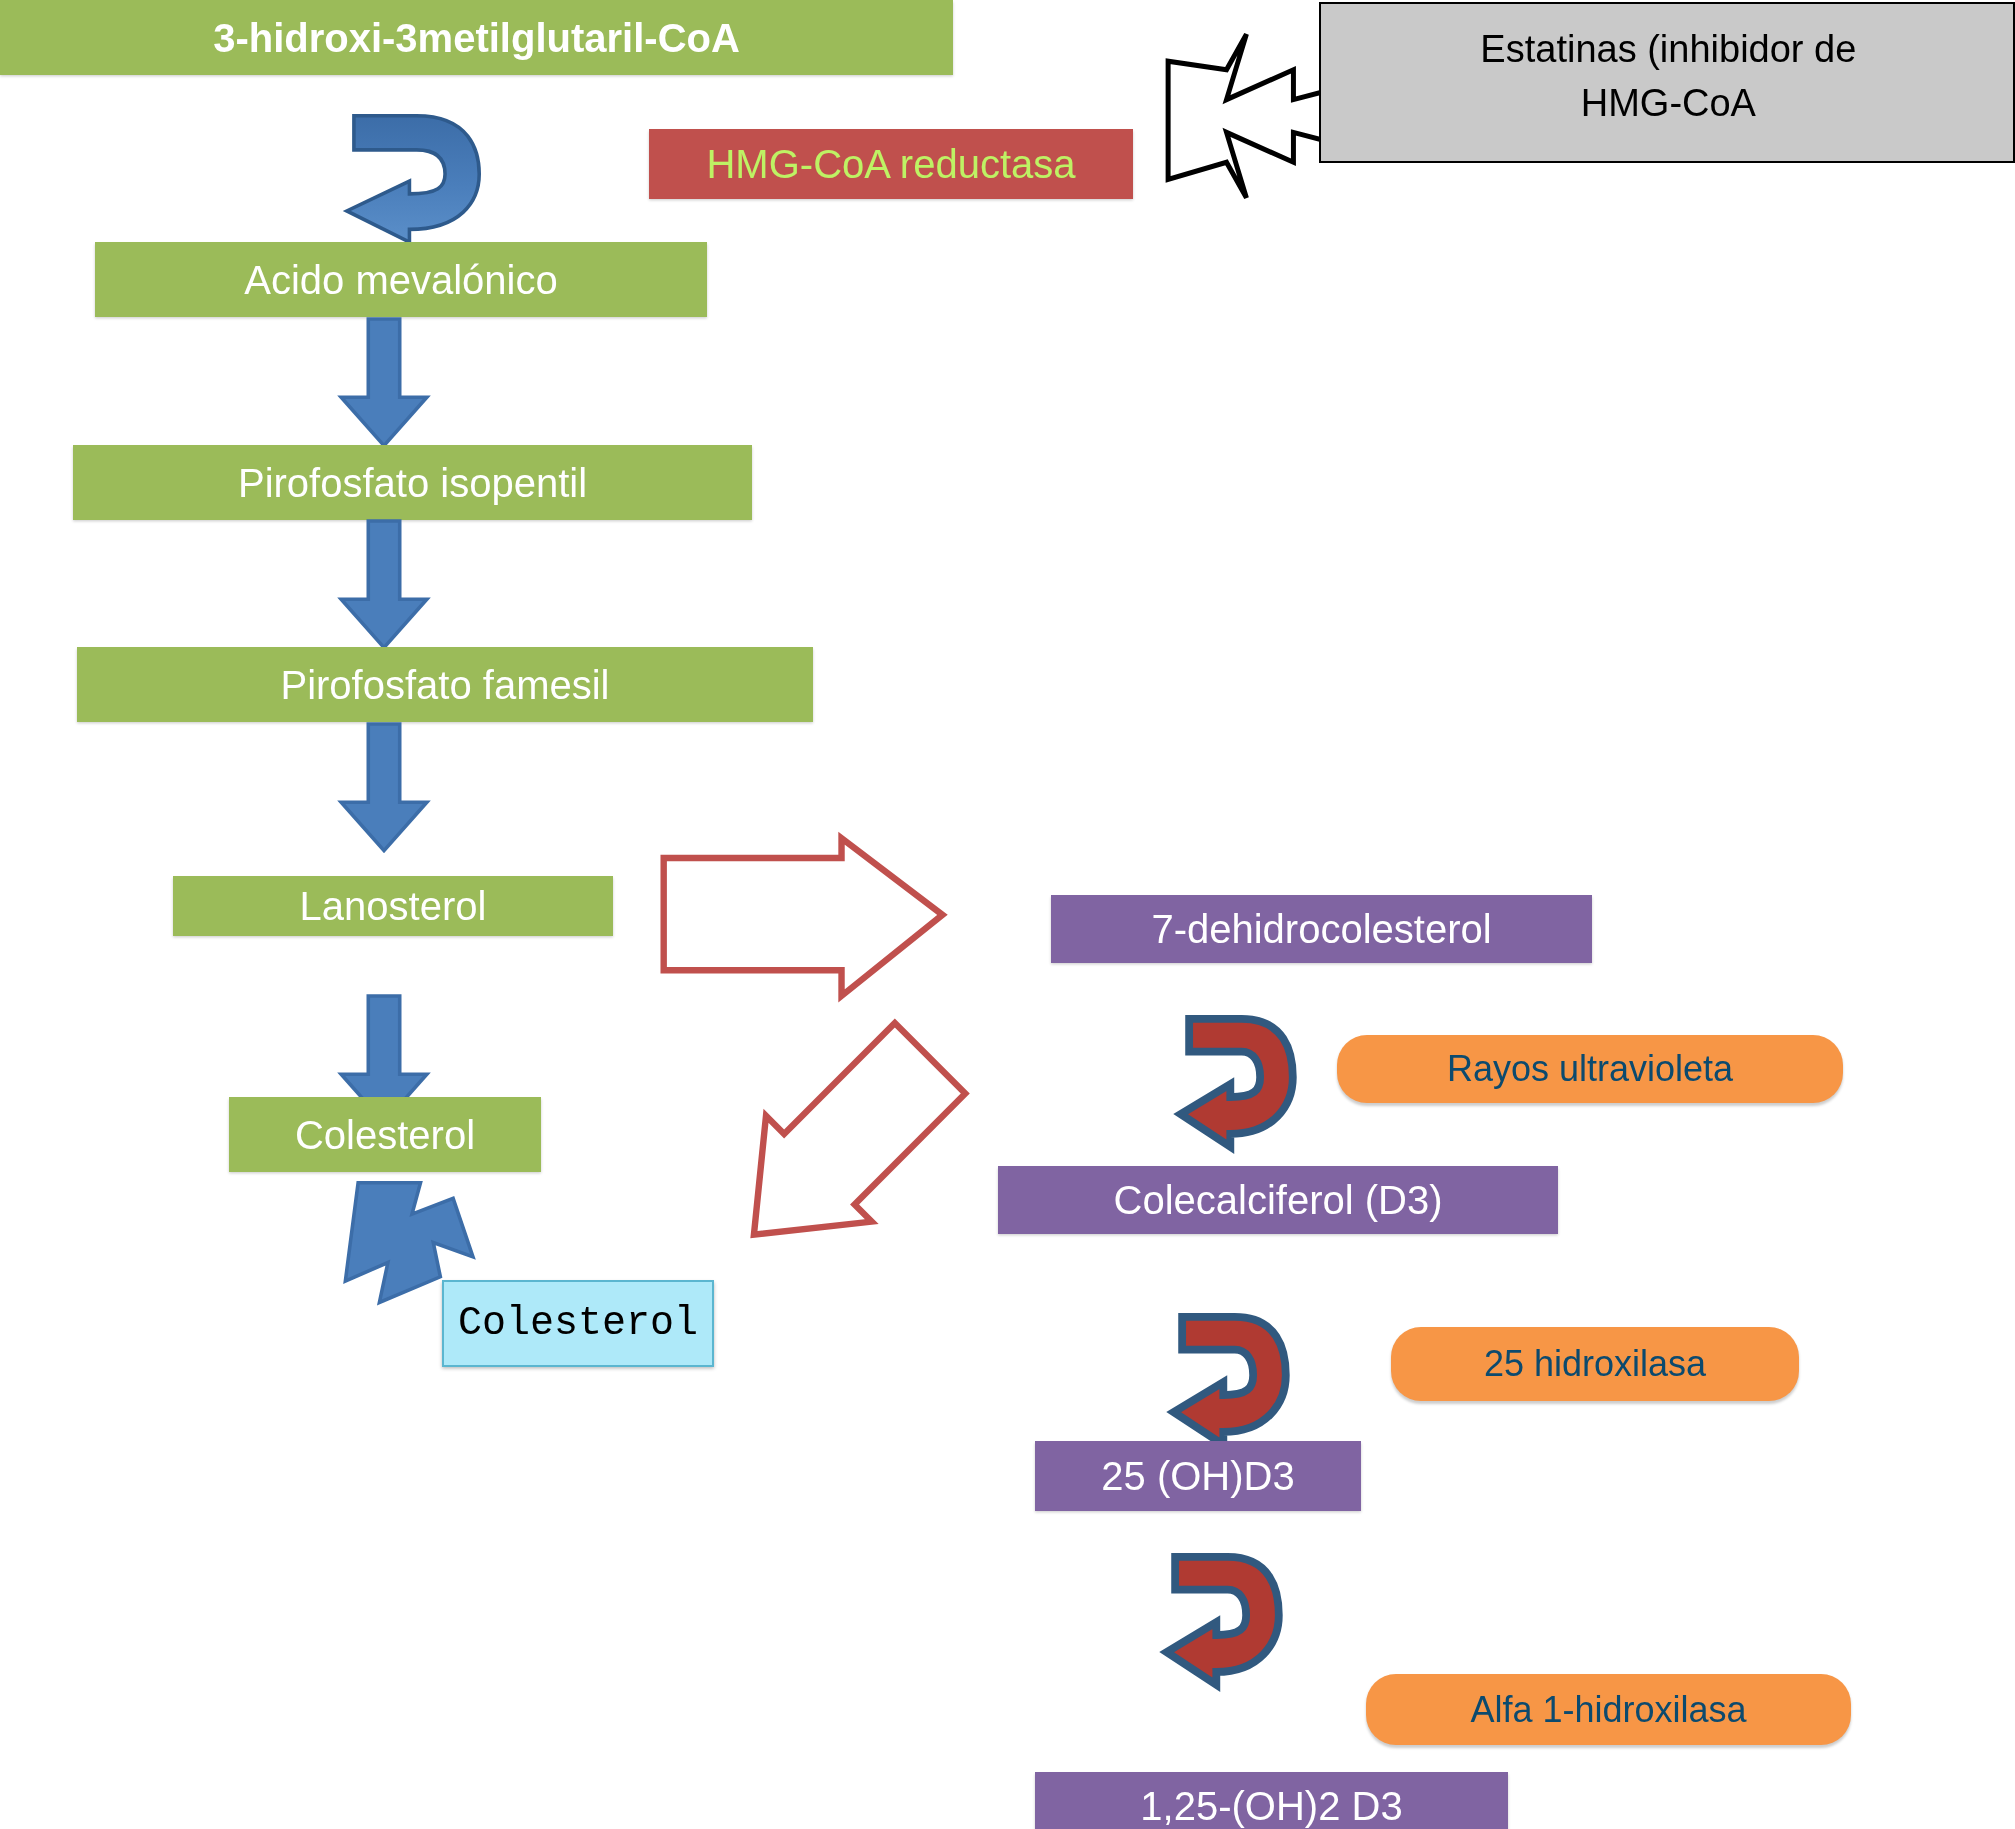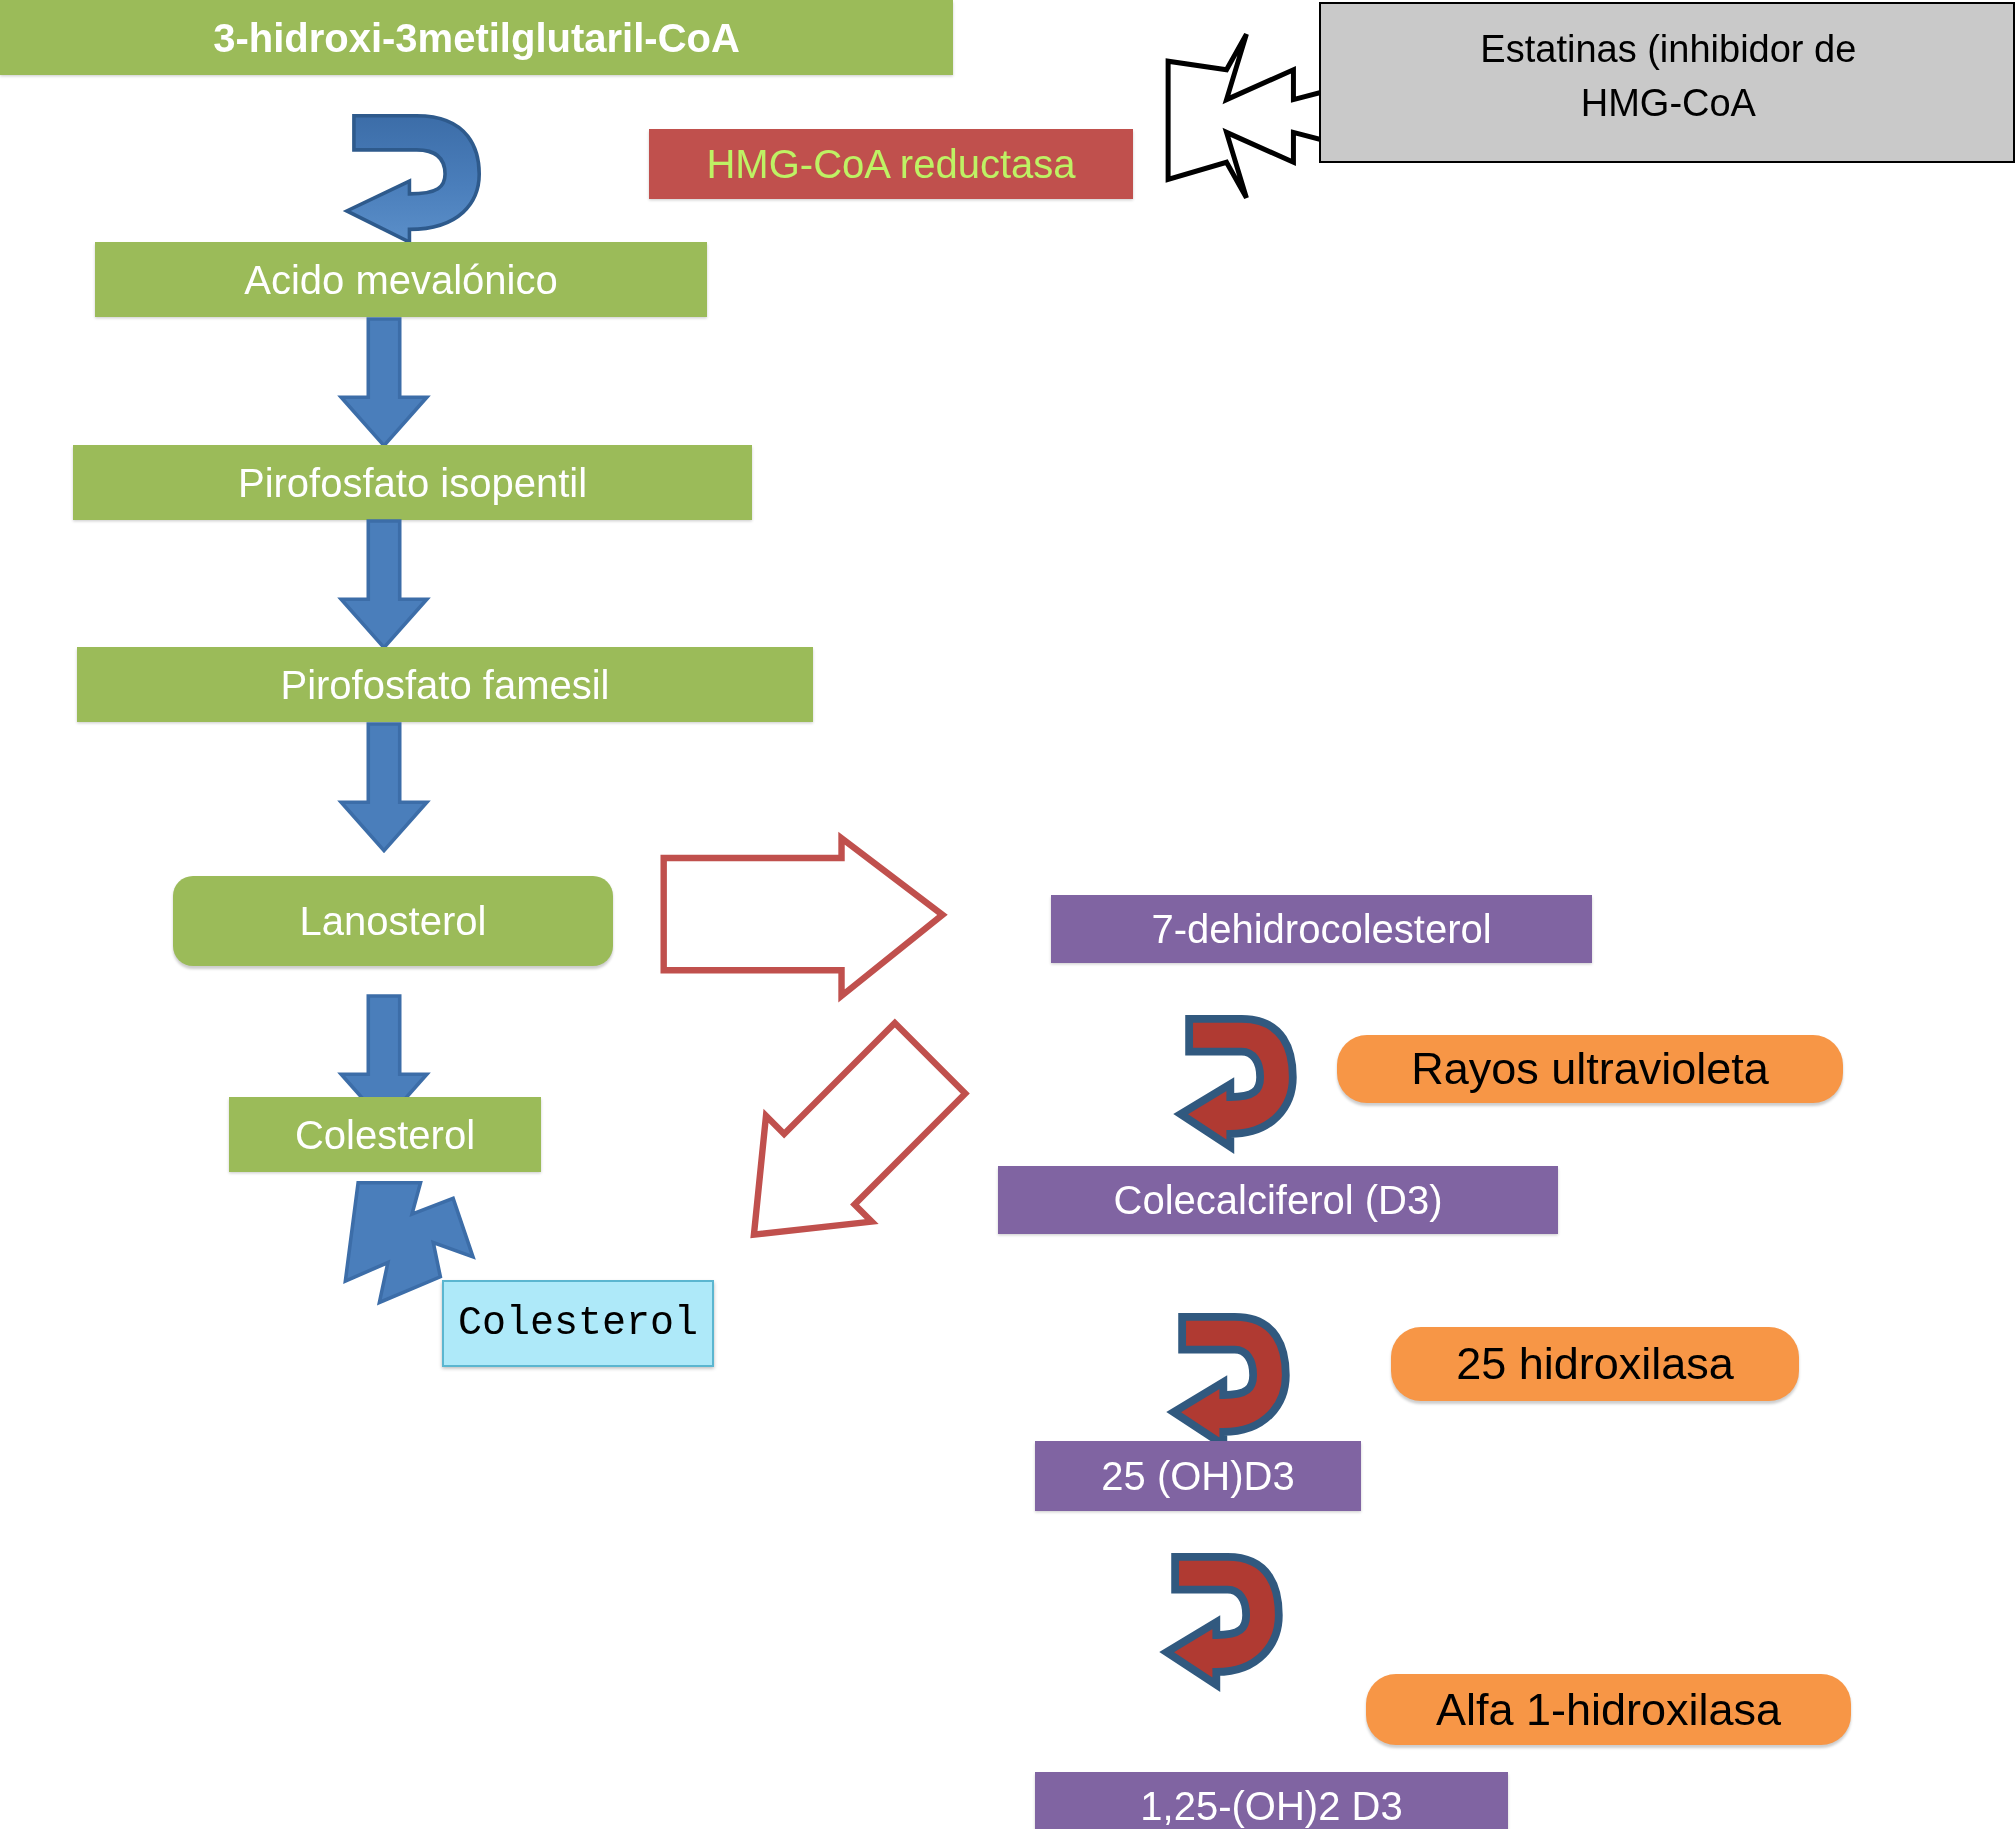--- a/index.html
+++ b/index.html
@@ -39,22 +39,22 @@
     box-shadow:0 2.1px 2.8px rgba(0,0,0,.20);
   }
   .box.purple{
     background:#8064A2;
     color:#ffffff;
     font-size:40px;
     box-shadow:0 2.1px 2.8px rgba(0,0,0,.20);
   }
   .box.orange{
     background:#F79646;
-    color:#000000;
-    font-size:45px;
+    color:#0c4a6e;
+    font-size:36px;
     box-shadow:0 2.1px 2.8px rgba(0,0,0,.20);
     border-radius:30px;
   }
   .box.cyan{
     background:#AEE9F9;
     color:#000000;
     font-size:40px;
     border:2.1px solid #5BB6D0;
     box-shadow:0 2.1px 3.6px rgba(0,0,0,.28);
   }
@@ -157,21 +157,21 @@
   <div class="box green" style="left:77px;top:647px;width:736px;height:75px;">
     <span>Pirofosfato famesil</span>
   </div>
 
   <div class="arrow" style="left:334px;top:724px;width:100px;height:128px;">
     <svg viewBox="0 0 140 180" preserveAspectRatio="none">
       <path d="M 48 0 L 92 0 L 92 110 L 130 110 L 70 178 L 10 110 L 48 110 Z" fill="#4A7EBB" stroke="#3C6DA8" stroke-width="5"></path>
     </svg>
   </div>
 
-  <div class="box green" style="left:173px;top:876px;width:440px;height:90px;border-radius:20px;">
+  <div class="box green" style="left:173px;top:876px;width:440px;height:60px;">
     <span>Lanosterol</span>
   </div>
 
   <div class="arrow" style="left:334px;top:996px;width:100px;height:128px;">
     <svg viewBox="0 0 140 180" preserveAspectRatio="none">
       <path d="M 48 0 L 92 0 L 92 110 L 130 110 L 70 178 L 10 110 L 48 110 Z" fill="#4A7EBB" stroke="#3C6DA8" stroke-width="5"></path>
     </svg>
   </div>
 
   <div class="box green" style="left:229px;top:1097px;width:312px;height:75px;">

